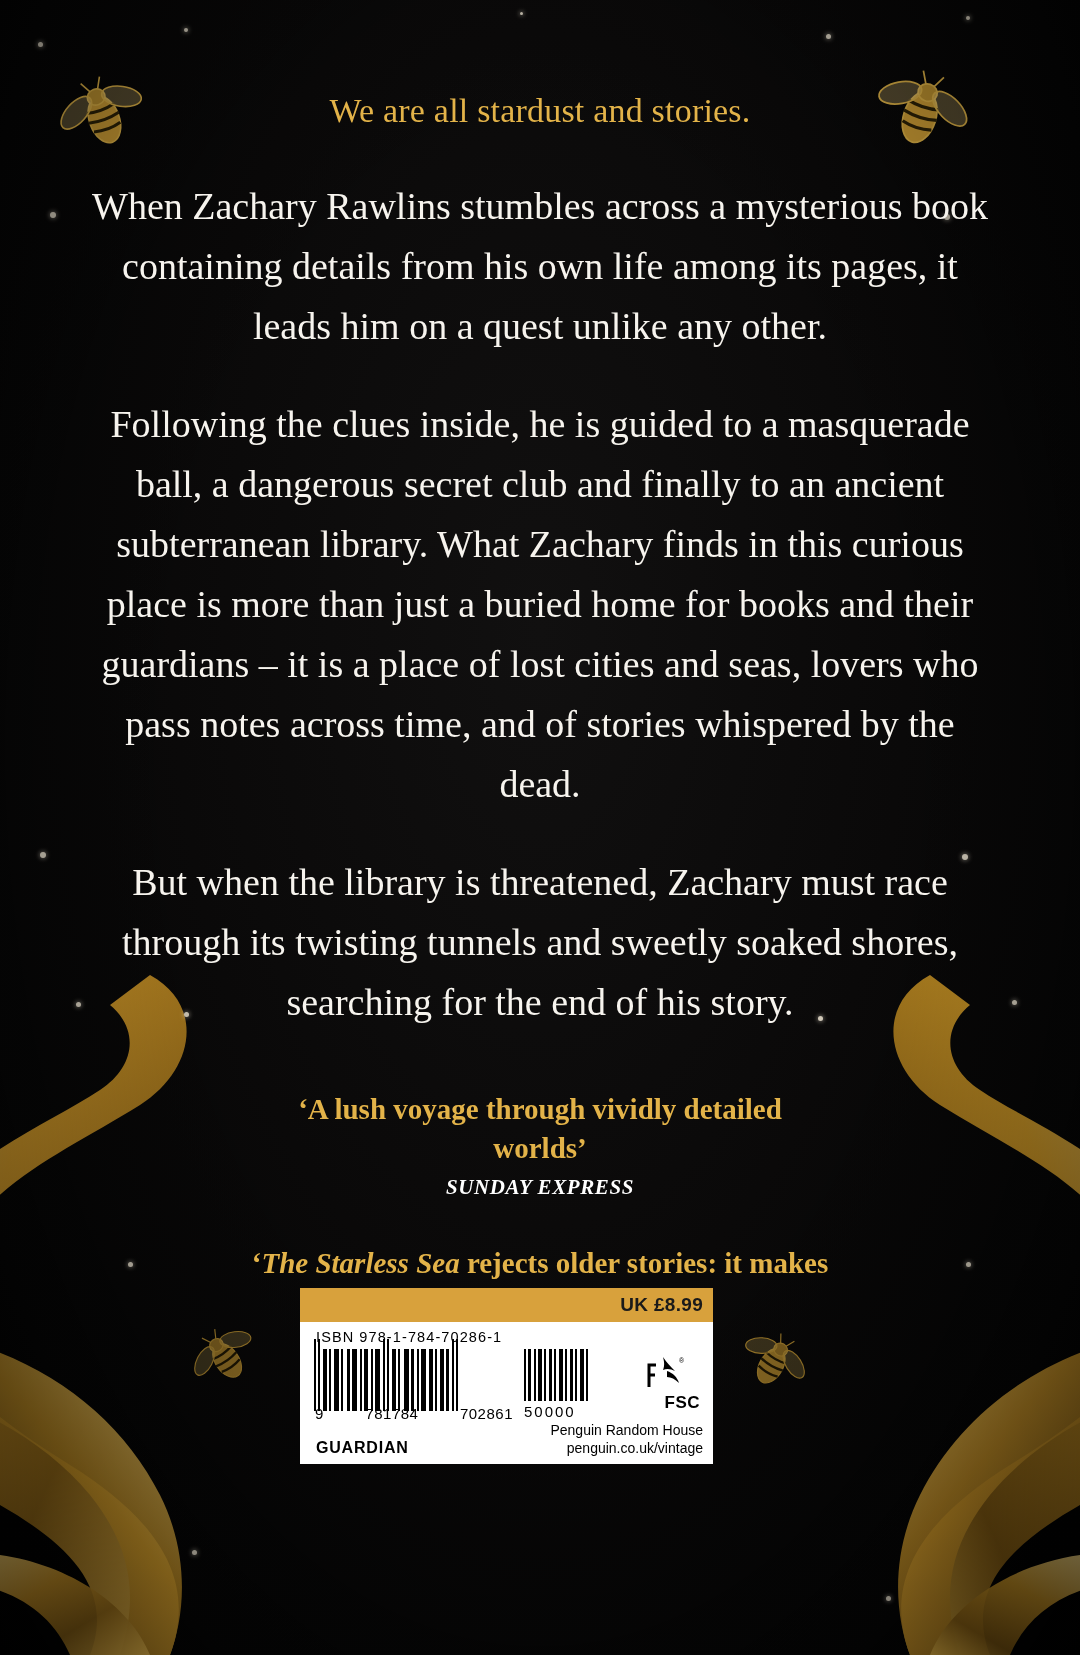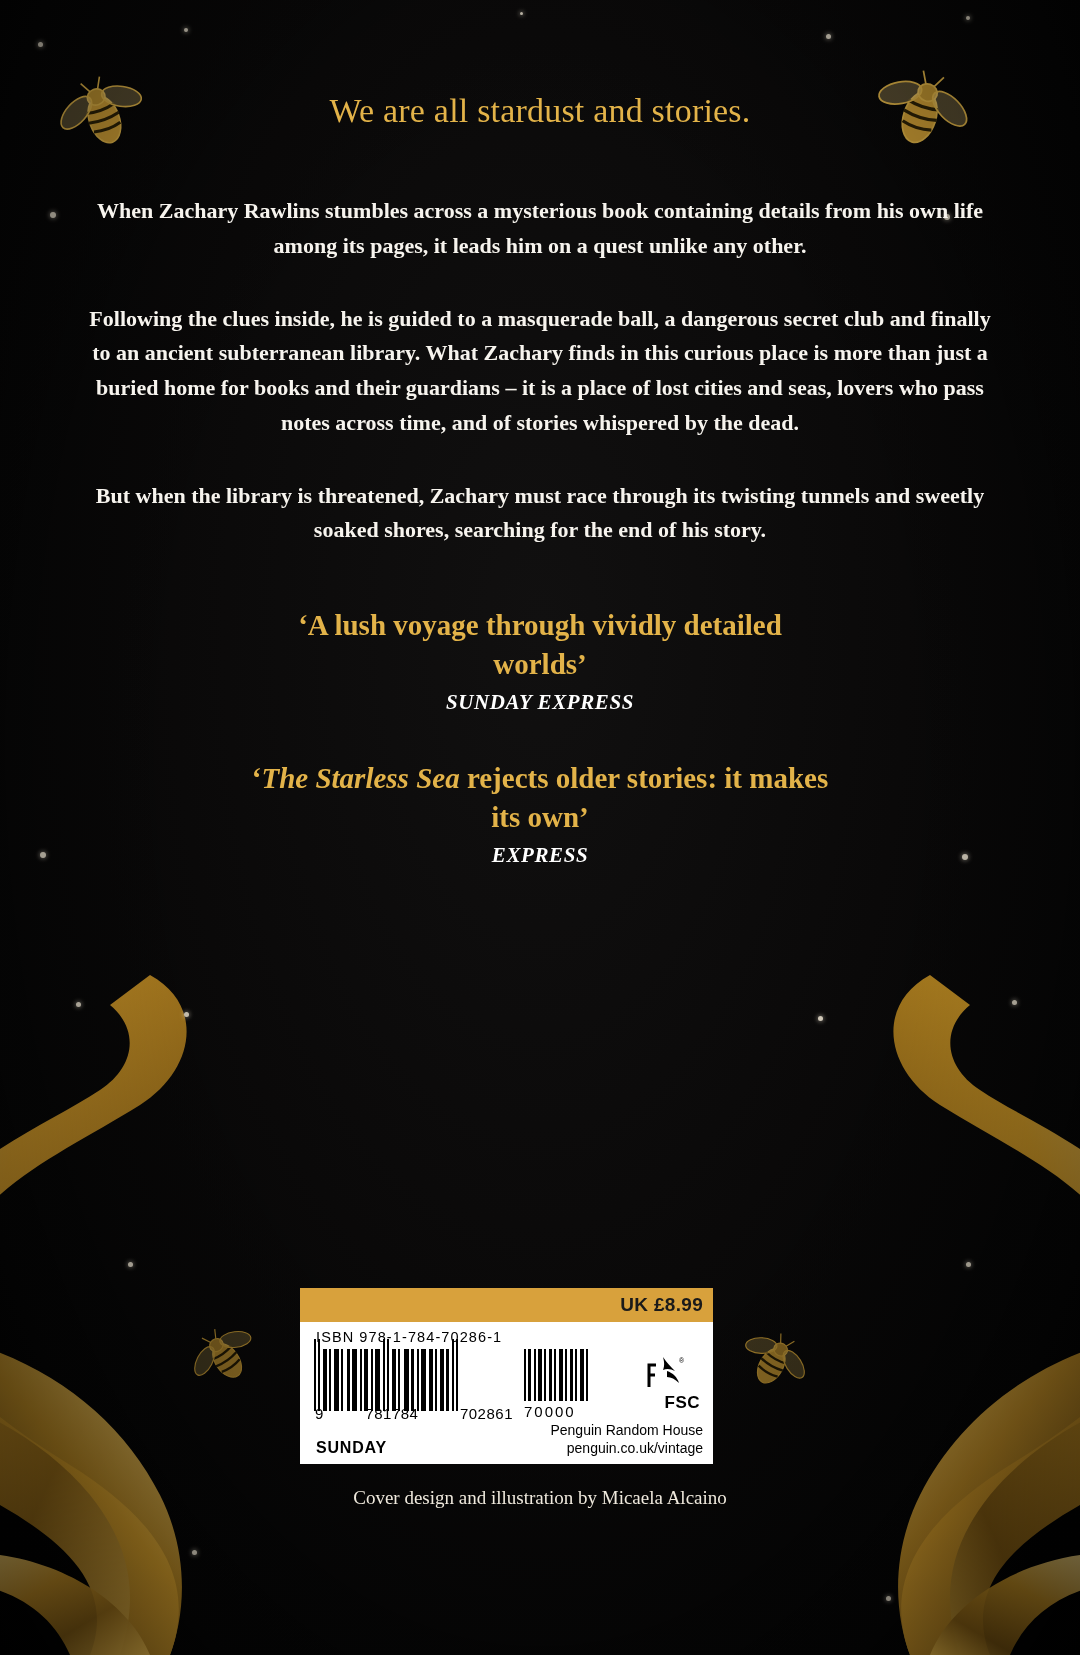--- a/index.html
+++ b/index.html
@@ -54,26 +54,25 @@
     text-align: center;
   }
   .tagline {
     margin-top: 92px;
     font-size: 34px;
     letter-spacing: .2px;
     color: #e3b349;
     font-family: "Liberation Serif", serif;
   }
   .blurb {
-    margin-top: 64px;
-    font-size: 22px;
+    margin-top: 46px;
+    font-size: 38px;
     line-height: 1.58;
     color: #f7f4ee;
     padding: 0 14px;
-    font-weight: bold;
   }
   .blurb p { margin: 0 0 38px 0; }
   .blurb p:last-child { margin-bottom: 0; }
 
   .quotes { margin-top: 58px; }
   .quote-block { margin-bottom: 44px; }
   .quote-text {
     color: #e3b349;
     font-size: 29px;
     line-height: 1.33;
@@ -376,38 +375,37 @@
             <i style="width:3px;background:#fff"></i>
           <i style="width:3px"></i>
             <i style="width:2px;background:#fff"></i>
             <i style="width:2px"></i>
           <i style="width:3px;background:#fff"></i>
             <i style="width:4px"></i>
             <i style="width:2px;background:#fff"></i>
           <i style="width:2px"></i>
         </div>
         <div class="side-digits">
-          <span>70000</span>
+          <span>50000</span>
         </div>
       </div>
       <div class="fsc">
         <div class="fsc-mark">
           <svg width="48" height="42" viewBox="0 0 48 42">
             <path d="M10 36 L10 14 L17 14 M10 24 L16 24" stroke="#000" stroke-width="3" fill="none"></path>
             <path d="M24 6 C28 12 32 16 36 20 C32 18 28 17 24 19 C26 14 25 10 24 6 Z" fill="#000"></path>
             <path d="M28 20 C34 22 38 26 40 32 C36 28 32 26 28 26 Z" fill="#000"></path>
             <text x="40" y="12" font-size="7" font-family="Liberation Sans, sans-serif">®</text>
           </svg>
         </div>
         <div class="fsc-label">FSC</div>
       </div>
     </div>
     <div class="bottom-row">
-      <div class="imprint">SUNDAY</div>
+      <div class="imprint">GUARDIAN</div>
       <div class="publisher">
         <div>Penguin Random House</div>
         <div>penguin.co.uk/vintage</div>
       </div>
     </div>
   </div>
 
-  <div class="credit">Cover design and illustration by Micaela Alcaino</div>
 </div>
 
 </body></html>

